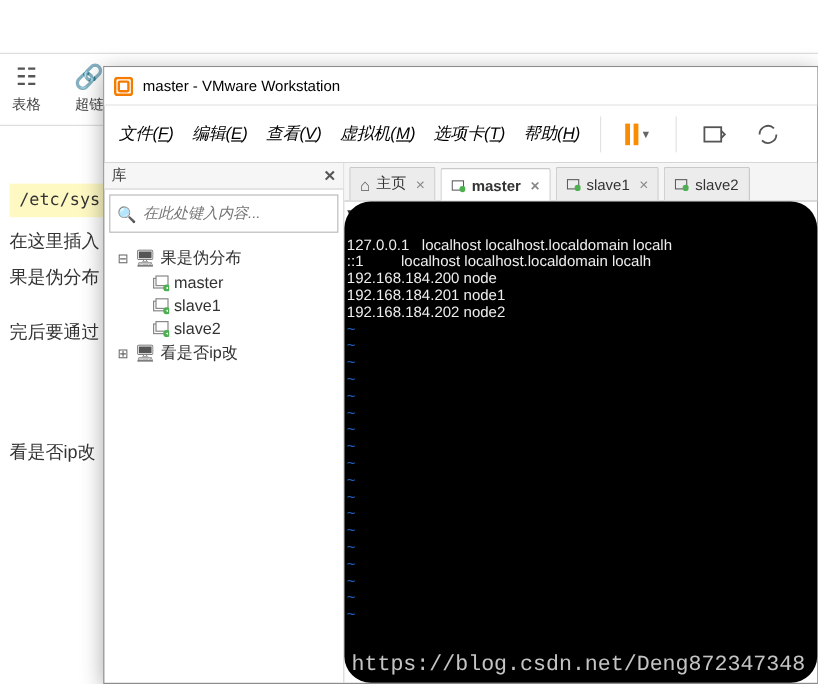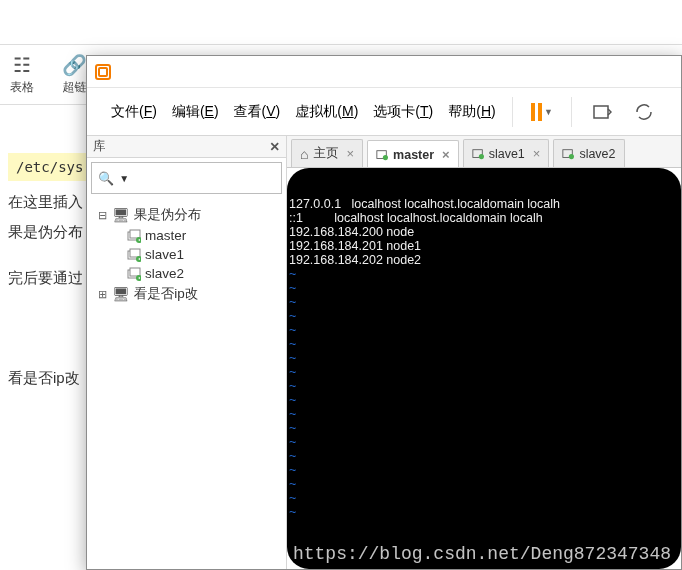--- a/index.html
+++ b/index.html
@@ -14,21 +14,21 @@
 .bg-block { font-family:Consolas,monospace; font-size:14px; background:#fef9c3; padding:6px 8px; margin-bottom:6px; display:inline-block; }
 .bg-text { font-size:15px; line-height:2; }
 
 
 .vm { position:absolute; left:86px; top:55px; width:596px; height:515px; background:#fff; border:1px solid #8c8c8c; box-shadow:0 4px 18px rgba(0,0,0,.35); display:flex; flex-direction:column; }
 
 .titlebar { height:32px; background:#fff; display:flex; align-items:center; padding:0 8px; gap:8px; border-bottom:1px solid #e5e5e5; }
 .titlebar .logo { width:16px; height:16px; }
 .titlebar .title { font-size:12.5px; color:#000; }
 
-.menubar { height:48px; display:flex; align-items:center; padding:0 24px; gap:15px; border-bottom:1px solid #d6d6d6; font-size:14px; color:#000; }
+.menubar { height:48px; display:flex; align-items:center; padding:0 12px; gap:15px; border-bottom:1px solid #d6d6d6; font-size:14px; color:#000;font-style:italic; }
 .menubar .mitem { cursor:pointer; white-space:nowrap; }
 .menubar .mitem u { text-decoration:underline; }
 .menubar .sep { flex:0 0 1px; height:30px; background:#e3e3e3; margin:0 1px; }
 .menubar .btn { width:30px; height:30px; display:flex; align-items:center; justify-content:center; cursor:pointer; }
 .pause-ico { display:inline-flex; gap:3px; }
 .pause-ico i { width:4px; height:18px; background:#fb8c00; display:block; }
 .dd { font-size:9px; color:#666; margin-left:2px; }
 
 .body { flex:1; display:flex; min-height:0; }
 
@@ -91,20 +91,21 @@
   </div>
 </div>
 
 <div class="vm">
 
   <div class="titlebar">
     <svg class="logo" viewBox="0 0 16 16">
       <rect x="1" y="1" width="14" height="14" rx="2" fill="none" stroke="#f57c00" stroke-width="2"></rect>
       <rect x="4" y="4" width="8" height="8" rx="1" fill="none" stroke="#f57c00" stroke-width="2"></rect>
     </svg>
+    <span class="title">master - VMware Workstation</span>
   </div>
 
   <div class="menubar">
     <span class="mitem"><span>文件</span>(<u>F</u>)</span>
     <span class="mitem"><span>编辑</span>(<u>E</u>)</span>
     <span class="mitem"><span>查看</span>(<u>V</u>)</span>
     <span class="mitem"><span>虚拟机</span>(<u>M</u>)</span>
     <span class="mitem"><span>选项卡</span>(<u>T</u>)</span>
     <span class="mitem"><span>帮助</span>(<u>H</u>)</span>
     <span class="sep"></span>
@@ -131,20 +132,21 @@
 
   <div class="body">
 
     <div class="lib">
       <div class="lib-head">
         <span>库</span>
         <span class="x">✕</span>
       </div>
       <div class="lib-search">
         <span class="mag">🔍</span>
+        <input placeholder="在此处键入内容..." style="">
         <span class="dd2">▼</span>
       </div>
       <div class="tree">
         <div class="node lvl1">
           <span class="tw">⊟</span>
           <span class="mon">🖥</span>
           <span>果是伪分布</span>
         </div>
         <div class="node lvl2">
           <svg width="14" height="14" viewBox="0 0 14 14">

